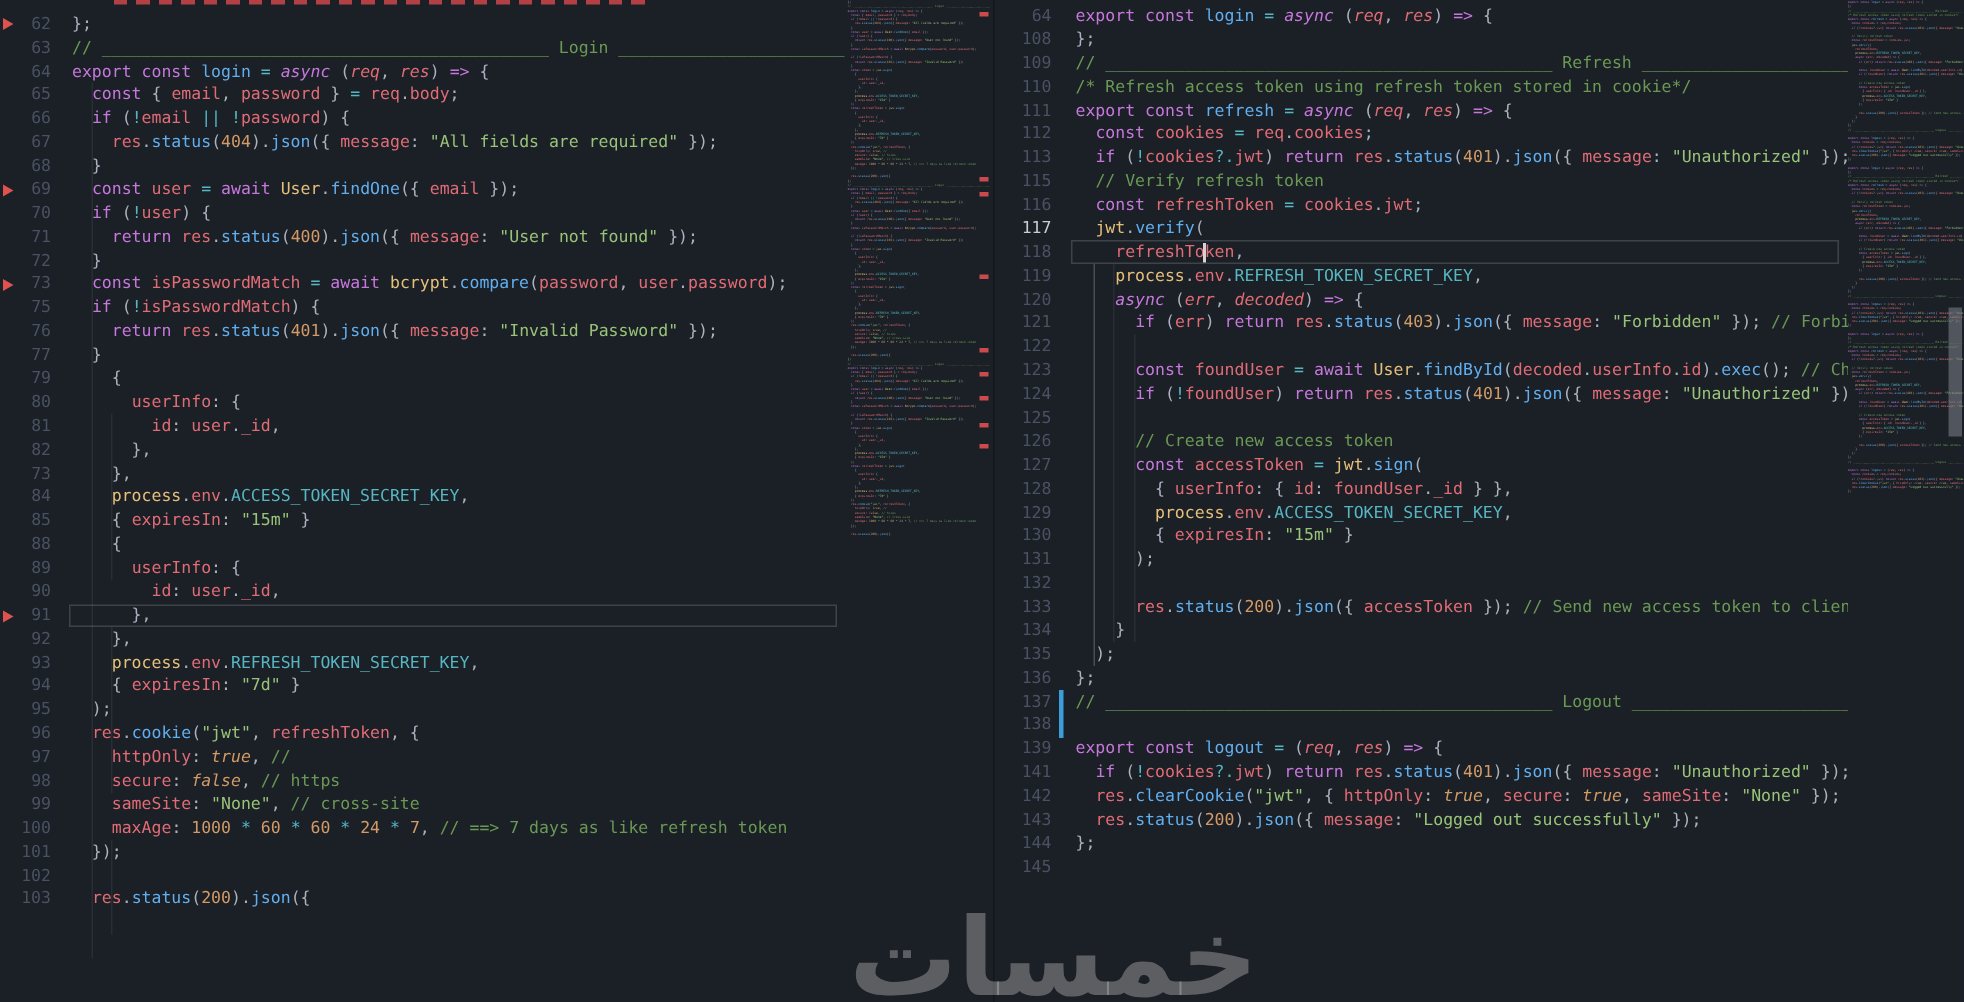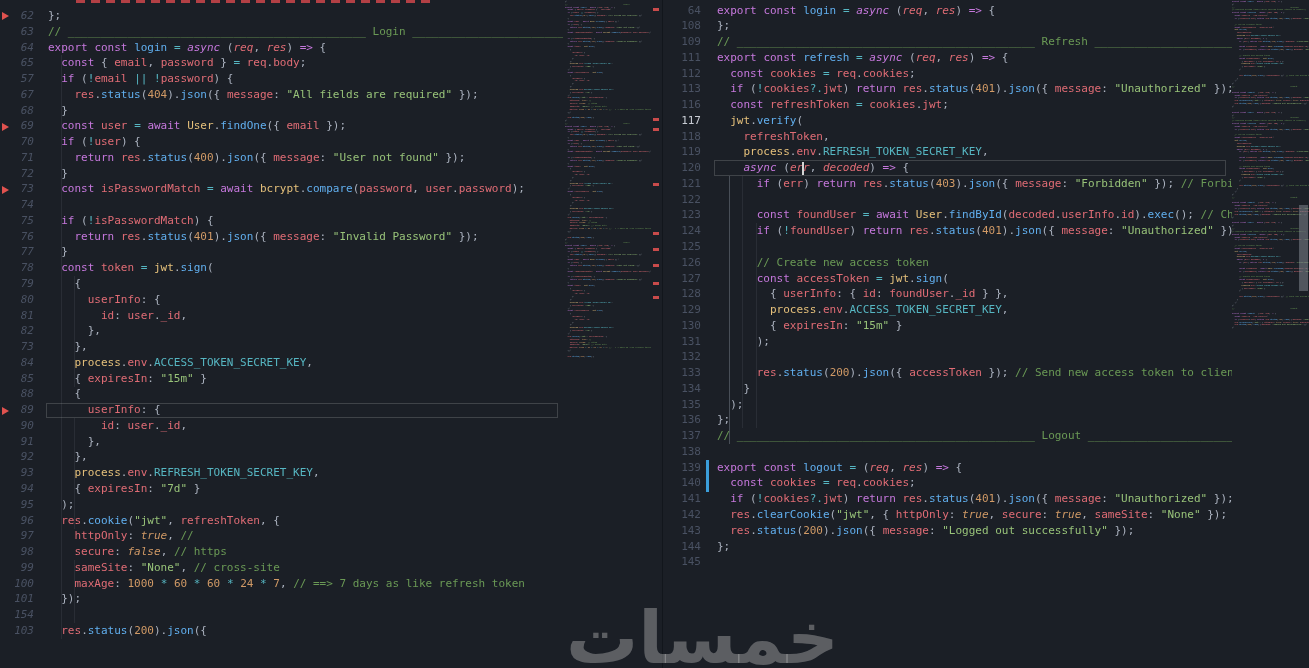--- a/index.html
+++ b/index.html
@@ -7,21 +7,21 @@
   body {
     width:1309px; height:668px; position:relative;
     background:#1b1f26;
     font-family:"DejaVu Sans Mono", monospace;
   }
   .pane { position:absolute; top:0; height:668px; overflow:hidden; }
   #left-pane  { left:0;    width:563px; padding-top:8px; }
   #right-pane { left:662px; width:570px; padding-top:2.5px; border-left:1px solid #12161c; }
   .row { height:15.78px; line-height:15.78px; white-space:pre; font-size:11px; color:#abb2bf; }
   .ln { display:inline-block; text-align:right; color:#495162; }
-  #left-pane  .ln { width:34px;font-style:italic; }
+  #left-pane  .ln { width:34px; }
   #right-pane .ln { width:38px; }
   .ln.active { color:#c8ccd4; }
   #left-pane  .code { margin-left:14px; }
   #right-pane .code { margin-left:16px; }
 
   .tk-k  { color:#c678dd; }
   .tk-ki { color:#c678dd; font-style:italic; }
   .tk-f  { color:#61afef; }
   .tk-v  { color:#e06c75; }
   .tk-pv { color:#e06c75; font-style:italic; }
@@ -58,33 +58,31 @@
   }
 </style>
 </head>
 <body>
 
 <div class="pane" id="left-pane">
     <div class="row"><span class="ln">62</span><span class="code"><span class="tk-p">};</span></span></div>
     <div class="row"><span class="ln">63</span><span class="code"><span class="tk-c">// _____________________________________________ Login ________________________________________</span></span></div>
     <div class="row"><span class="ln">64</span><span class="code"><span class="tk-k">export</span><span class="tk-p"> </span><span class="tk-k">const</span><span class="tk-p"> </span><span class="tk-f">login</span><span class="tk-p"> </span><span class="tk-cy">=</span><span class="tk-p"> </span><span class="tk-ki">async</span><span class="tk-p"> (</span><span class="tk-pv">req</span><span class="tk-p">, </span><span class="tk-pv">res</span><span class="tk-p">) </span><span class="tk-k">=&gt;</span><span class="tk-p"> {</span></span></div>
     <div class="row"><span class="ln">65</span><span class="code"><span class="tk-p">  </span><span class="tk-k">const</span><span class="tk-p"> { </span><span class="tk-v">email</span><span class="tk-p">, </span><span class="tk-v">password</span><span class="tk-p"> } </span><span class="tk-cy">=</span><span class="tk-p"> </span><span class="tk-v">req</span><span class="tk-p">.</span><span class="tk-v">body</span><span class="tk-p">;</span></span></div>
-    <div class="row"><span class="ln">57</span><span class="code"><span class="tk-p">  </span><span class="tk-k">if</span><span class="tk-p"> (</span><span class="tk-cy">!</span><span class="tk-v">email</span><span class="tk-p"> </span><span class="tk-cy">||</span><span class="tk-p"> </span><span class="tk-cy">!</span><span class="tk-v">password</span><span class="tk-p">) {</span></span></div>
+    <div class="row"><span class="ln">66</span><span class="code"><span class="tk-p">  </span><span class="tk-k">if</span><span class="tk-p"> (</span><span class="tk-cy">!</span><span class="tk-v">email</span><span class="tk-p"> </span><span class="tk-cy">||</span><span class="tk-p"> </span><span class="tk-cy">!</span><span class="tk-v">password</span><span class="tk-p">) {</span></span></div>
     <div class="row"><span class="ln">67</span><span class="code"><span class="tk-p">    </span><span class="tk-v">res</span><span class="tk-p">.</span><span class="tk-f">status</span><span class="tk-p">(</span><span class="tk-n">404</span><span class="tk-p">).</span><span class="tk-f">json</span><span class="tk-p">({ </span><span class="tk-v">message</span><span class="tk-p">: </span><span class="tk-s">"All fields are required"</span><span class="tk-p"> });</span></span></div>
     <div class="row"><span class="ln">68</span><span class="code"><span class="tk-p">  }</span></span></div>
     <div class="row"><span class="ln">69</span><span class="code"><span class="tk-p">  </span><span class="tk-k">const</span><span class="tk-p"> </span><span class="tk-v">user</span><span class="tk-p"> </span><span class="tk-cy">=</span><span class="tk-p"> </span><span class="tk-k">await</span><span class="tk-p"> </span><span class="tk-o">User</span><span class="tk-p">.</span><span class="tk-f">findOne</span><span class="tk-p">({ </span><span class="tk-v">email</span><span class="tk-p"> });</span></span></div>
     <div class="row"><span class="ln">70</span><span class="code"><span class="tk-p">  </span><span class="tk-k">if</span><span class="tk-p"> (</span><span class="tk-cy">!</span><span class="tk-v">user</span><span class="tk-p">) {</span></span></div>
     <div class="row"><span class="ln">71</span><span class="code"><span class="tk-p">    </span><span class="tk-k">return</span><span class="tk-p"> </span><span class="tk-v">res</span><span class="tk-p">.</span><span class="tk-f">status</span><span class="tk-p">(</span><span class="tk-n">400</span><span class="tk-p">).</span><span class="tk-f">json</span><span class="tk-p">({ </span><span class="tk-v">message</span><span class="tk-p">: </span><span class="tk-s">"User not found"</span><span class="tk-p"> });</span></span></div>
     <div class="row"><span class="ln">72</span><span class="code"><span class="tk-p">  }</span></span></div>
     <div class="row"><span class="ln">73</span><span class="code"><span class="tk-p">  </span><span class="tk-k">const</span><span class="tk-p"> </span><span class="tk-v">isPasswordMatch</span><span class="tk-p"> </span><span class="tk-cy">=</span><span class="tk-p"> </span><span class="tk-k">await</span><span class="tk-p"> </span><span class="tk-o">bcrypt</span><span class="tk-p">.</span><span class="tk-f">compare</span><span class="tk-p">(</span><span class="tk-v">password</span><span class="tk-p">, </span><span class="tk-v">user</span><span class="tk-p">.</span><span class="tk-v">password</span><span class="tk-p">);</span></span></div>
-    <div class="row"><span class="ln">74</span><span class="code"></span></div>
     <div class="row"><span class="ln">75</span><span class="code"><span class="tk-p">  </span><span class="tk-k">if</span><span class="tk-p"> (</span><span class="tk-cy">!</span><span class="tk-v">isPasswordMatch</span><span class="tk-p">) {</span></span></div>
     <div class="row"><span class="ln">76</span><span class="code"><span class="tk-p">    </span><span class="tk-k">return</span><span class="tk-p"> </span><span class="tk-v">res</span><span class="tk-p">.</span><span class="tk-f">status</span><span class="tk-p">(</span><span class="tk-n">401</span><span class="tk-p">).</span><span class="tk-f">json</span><span class="tk-p">({ </span><span class="tk-v">message</span><span class="tk-p">: </span><span class="tk-s">"Invalid Password"</span><span class="tk-p"> });</span></span></div>
     <div class="row"><span class="ln">77</span><span class="code"><span class="tk-p">  }</span></span></div>
-    <div class="row"><span class="ln">78</span><span class="code"><span class="tk-p">  </span><span class="tk-k">const</span><span class="tk-p"> </span><span class="tk-v">token</span><span class="tk-p"> </span><span class="tk-cy">=</span><span class="tk-p"> </span><span class="tk-o">jwt</span><span class="tk-p">.</span><span class="tk-f">sign</span><span class="tk-p">(</span></span></div>
     <div class="row"><span class="ln">79</span><span class="code"><span class="tk-p">    {</span></span></div>
     <div class="row"><span class="ln">80</span><span class="code"><span class="tk-p">      </span><span class="tk-v">userInfo</span><span class="tk-p">: {</span></span></div>
     <div class="row"><span class="ln">81</span><span class="code"><span class="tk-p">        </span><span class="tk-v">id</span><span class="tk-p">: </span><span class="tk-v">user</span><span class="tk-p">.</span><span class="tk-v">_id</span><span class="tk-p">,</span></span></div>
     <div class="row"><span class="ln">82</span><span class="code"><span class="tk-p">      },</span></span></div>
     <div class="row"><span class="ln">73</span><span class="code"><span class="tk-p">    },</span></span></div>
     <div class="row"><span class="ln">84</span><span class="code"><span class="tk-p">    </span><span class="tk-o">process</span><span class="tk-p">.</span><span class="tk-v">env</span><span class="tk-p">.</span><span class="tk-cy">ACCESS_TOKEN_SECRET_KEY</span><span class="tk-p">,</span></span></div>
     <div class="row"><span class="ln">85</span><span class="code"><span class="tk-p">    { </span><span class="tk-v">expiresIn</span><span class="tk-p">: </span><span class="tk-s">"15m"</span><span class="tk-p"> }</span></span></div>
     <div class="row"><span class="ln">88</span><span class="code"><span class="tk-p">    {</span></span></div>
     <div class="row"><span class="ln">89</span><span class="code"><span class="tk-p">      </span><span class="tk-v">userInfo</span><span class="tk-p">: {</span></span></div>
     <div class="row"><span class="ln">90</span><span class="code"><span class="tk-p">        </span><span class="tk-v">id</span><span class="tk-p">: </span><span class="tk-v">user</span><span class="tk-p">.</span><span class="tk-v">_id</span><span class="tk-p">,</span></span></div>
@@ -92,30 +90,32 @@
     <div class="row"><span class="ln">92</span><span class="code"><span class="tk-p">    },</span></span></div>
     <div class="row"><span class="ln">93</span><span class="code"><span class="tk-p">    </span><span class="tk-o">process</span><span class="tk-p">.</span><span class="tk-v">env</span><span class="tk-p">.</span><span class="tk-cy">REFRESH_TOKEN_SECRET_KEY</span><span class="tk-p">,</span></span></div>
     <div class="row"><span class="ln">94</span><span class="code"><span class="tk-p">    { </span><span class="tk-v">expiresIn</span><span class="tk-p">: </span><span class="tk-s">"7d"</span><span class="tk-p"> }</span></span></div>
     <div class="row"><span class="ln">95</span><span class="code"><span class="tk-p">  );</span></span></div>
     <div class="row"><span class="ln">96</span><span class="code"><span class="tk-p">  </span><span class="tk-v">res</span><span class="tk-p">.</span><span class="tk-f">cookie</span><span class="tk-p">(</span><span class="tk-s">"jwt"</span><span class="tk-p">, </span><span class="tk-v">refreshToken</span><span class="tk-p">, {</span></span></div>
     <div class="row"><span class="ln">97</span><span class="code"><span class="tk-p">    </span><span class="tk-v">httpOnly</span><span class="tk-p">: </span><span class="tk-b">true</span><span class="tk-p">, </span><span class="tk-c">//</span></span></div>
     <div class="row"><span class="ln">98</span><span class="code"><span class="tk-p">    </span><span class="tk-v">secure</span><span class="tk-p">: </span><span class="tk-b">false</span><span class="tk-p">, </span><span class="tk-c">// https</span></span></div>
     <div class="row"><span class="ln">99</span><span class="code"><span class="tk-p">    </span><span class="tk-v">sameSite</span><span class="tk-p">: </span><span class="tk-s">"None"</span><span class="tk-p">, </span><span class="tk-c">// cross-site</span></span></div>
     <div class="row"><span class="ln">100</span><span class="code"><span class="tk-p">    </span><span class="tk-v">maxAge</span><span class="tk-p">: </span><span class="tk-n">1000</span><span class="tk-p"> </span><span class="tk-cy">*</span><span class="tk-p"> </span><span class="tk-n">60</span><span class="tk-p"> </span><span class="tk-cy">*</span><span class="tk-p"> </span><span class="tk-n">60</span><span class="tk-p"> </span><span class="tk-cy">*</span><span class="tk-p"> </span><span class="tk-n">24</span><span class="tk-p"> </span><span class="tk-cy">*</span><span class="tk-p"> </span><span class="tk-n">7</span><span class="tk-p">, </span><span class="tk-c">// ==&gt; 7 days as like refresh token</span></span></div>
     <div class="row"><span class="ln">101</span><span class="code"><span class="tk-p">  });</span></span></div>
-    <div class="row"><span class="ln">154</span><span class="code"></span></div>
+    <div class="row"><span class="ln">102</span><span class="code"></span></div>
     <div class="row"><span class="ln">103</span><span class="code"><span class="tk-p">  </span><span class="tk-v">res</span><span class="tk-p">.</span><span class="tk-f">status</span><span class="tk-p">(</span><span class="tk-n">200</span><span class="tk-p">).</span><span class="tk-f">json</span><span class="tk-p">({</span></span></div>
   </div>
 <div class="pane" id="right-pane">
     <div class="row"><span class="ln">64</span><span class="code"><span class="tk-k">export</span><span class="tk-p"> </span><span class="tk-k">const</span><span class="tk-p"> </span><span class="tk-f">login</span><span class="tk-p"> </span><span class="tk-cy">=</span><span class="tk-p"> </span><span class="tk-ki">async</span><span class="tk-p"> (</span><span class="tk-pv">req</span><span class="tk-p">, </span><span class="tk-pv">res</span><span class="tk-p">) </span><span class="tk-k">=&gt;</span><span class="tk-p"> {</span></span></div>
     <div class="row"><span class="ln">108</span><span class="code"><span class="tk-p">};</span></span></div>
     <div class="row"><span class="ln">109</span><span class="code"><span class="tk-c">// _____________________________________________ Refresh ________________________________________</span></span></div>
+    <div class="row"><span class="ln">110</span><span class="code"><span class="tk-c">/* Refresh access token using refresh token stored in cookie*/</span></span></div>
     <div class="row"><span class="ln">111</span><span class="code"><span class="tk-k">export</span><span class="tk-p"> </span><span class="tk-k">const</span><span class="tk-p"> </span><span class="tk-f">refresh</span><span class="tk-p"> </span><span class="tk-cy">=</span><span class="tk-p"> </span><span class="tk-ki">async</span><span class="tk-p"> (</span><span class="tk-pv">req</span><span class="tk-p">, </span><span class="tk-pv">res</span><span class="tk-p">) </span><span class="tk-k">=&gt;</span><span class="tk-p"> {</span></span></div>
     <div class="row"><span class="ln">112</span><span class="code"><span class="tk-p">  </span><span class="tk-k">const</span><span class="tk-p"> </span><span class="tk-v">cookies</span><span class="tk-p"> </span><span class="tk-cy">=</span><span class="tk-p"> </span><span class="tk-v">req</span><span class="tk-p">.</span><span class="tk-v">cookies</span><span class="tk-p">;</span></span></div>
     <div class="row"><span class="ln">113</span><span class="code"><span class="tk-p">  </span><span class="tk-k">if</span><span class="tk-p"> (</span><span class="tk-cy">!</span><span class="tk-v">cookies</span><span class="tk-cy">?.</span><span class="tk-v">jwt</span><span class="tk-p">) </span><span class="tk-k">return</span><span class="tk-p"> </span><span class="tk-v">res</span><span class="tk-p">.</span><span class="tk-f">status</span><span class="tk-p">(</span><span class="tk-n">401</span><span class="tk-p">).</span><span class="tk-f">json</span><span class="tk-p">({ </span><span class="tk-v">message</span><span class="tk-p">: </span><span class="tk-s">"Unauthorized"</span><span class="tk-p"> });</span></span></div>
+    <div class="row"><span class="ln">115</span><span class="code"><span class="tk-p">  </span><span class="tk-c">// Verify refresh token</span></span></div>
     <div class="row"><span class="ln">116</span><span class="code"><span class="tk-p">  </span><span class="tk-k">const</span><span class="tk-p"> </span><span class="tk-v">refreshToken</span><span class="tk-p"> </span><span class="tk-cy">=</span><span class="tk-p"> </span><span class="tk-v">cookies</span><span class="tk-p">.</span><span class="tk-v">jwt</span><span class="tk-p">;</span></span></div>
     <div class="row"><span class="ln active">117</span><span class="code"><span class="tk-p">  </span><span class="tk-o">jwt</span><span class="tk-p">.</span><span class="tk-f">verify</span><span class="tk-p">(</span></span></div>
     <div class="row"><span class="ln">118</span><span class="code"><span class="tk-p">    </span><span class="tk-v">refreshToken</span><span class="tk-p">,</span></span></div>
     <div class="row"><span class="ln">119</span><span class="code"><span class="tk-p">    </span><span class="tk-o">process</span><span class="tk-p">.</span><span class="tk-v">env</span><span class="tk-p">.</span><span class="tk-cy">REFRESH_TOKEN_SECRET_KEY</span><span class="tk-p">,</span></span></div>
     <div class="row"><span class="ln">120</span><span class="code"><span class="tk-p">    </span><span class="tk-ki">async</span><span class="tk-p"> (</span><span class="tk-pv">err</span><span class="tk-p">, </span><span class="tk-pv">decoded</span><span class="tk-p">) </span><span class="tk-k">=&gt;</span><span class="tk-p"> {</span></span></div>
     <div class="row"><span class="ln">121</span><span class="code"><span class="tk-p">      </span><span class="tk-k">if</span><span class="tk-p"> (</span><span class="tk-v">err</span><span class="tk-p">) </span><span class="tk-k">return</span><span class="tk-p"> </span><span class="tk-v">res</span><span class="tk-p">.</span><span class="tk-f">status</span><span class="tk-p">(</span><span class="tk-n">403</span><span class="tk-p">).</span><span class="tk-f">json</span><span class="tk-p">({ </span><span class="tk-v">message</span><span class="tk-p">: </span><span class="tk-s">"Forbidden"</span><span class="tk-p"> }); </span><span class="tk-c">// Forbid</span></span></div>
     <div class="row"><span class="ln">122</span><span class="code"></span></div>
     <div class="row"><span class="ln">123</span><span class="code"><span class="tk-p">      </span><span class="tk-k">const</span><span class="tk-p"> </span><span class="tk-v">foundUser</span><span class="tk-p"> </span><span class="tk-cy">=</span><span class="tk-p"> </span><span class="tk-k">await</span><span class="tk-p"> </span><span class="tk-o">User</span><span class="tk-p">.</span><span class="tk-f">findById</span><span class="tk-p">(</span><span class="tk-v">decoded</span><span class="tk-p">.</span><span class="tk-v">userInfo</span><span class="tk-p">.</span><span class="tk-v">id</span><span class="tk-p">).</span><span class="tk-f">exec</span><span class="tk-p">(); </span><span class="tk-c">// Che</span></span></div>
     <div class="row"><span class="ln">124</span><span class="code"><span class="tk-p">      </span><span class="tk-k">if</span><span class="tk-p"> (</span><span class="tk-cy">!</span><span class="tk-v">foundUser</span><span class="tk-p">) </span><span class="tk-k">return</span><span class="tk-p"> </span><span class="tk-v">res</span><span class="tk-p">.</span><span class="tk-f">status</span><span class="tk-p">(</span><span class="tk-n">401</span><span class="tk-p">).</span><span class="tk-f">json</span><span class="tk-p">({ </span><span class="tk-v">message</span><span class="tk-p">: </span><span class="tk-s">"Unauthorized"</span><span class="tk-p"> });</span></span></div>
     <div class="row"><span class="ln">125</span><span class="code"></span></div>
@@ -126,21 +126,20 @@
     <div class="row"><span class="ln">130</span><span class="code"><span class="tk-p">        { </span><span class="tk-v">expiresIn</span><span class="tk-p">: </span><span class="tk-s">"15m"</span><span class="tk-p"> }</span></span></div>
     <div class="row"><span class="ln">131</span><span class="code"><span class="tk-p">      );</span></span></div>
     <div class="row"><span class="ln">132</span><span class="code"></span></div>
     <div class="row"><span class="ln">133</span><span class="code"><span class="tk-p">      </span><span class="tk-v">res</span><span class="tk-p">.</span><span class="tk-f">status</span><span class="tk-p">(</span><span class="tk-n">200</span><span class="tk-p">).</span><span class="tk-f">json</span><span class="tk-p">({ </span><span class="tk-v">accessToken</span><span class="tk-p"> }); </span><span class="tk-c">// Send new access token to client</span></span></div>
     <div class="row"><span class="ln">134</span><span class="code"><span class="tk-p">    }</span></span></div>
     <div class="row"><span class="ln">135</span><span class="code"><span class="tk-p">  );</span></span></div>
     <div class="row"><span class="ln">136</span><span class="code"><span class="tk-p">};</span></span></div>
     <div class="row"><span class="ln">137</span><span class="code"><span class="tk-c">// _____________________________________________ Logout ________________________________________</span></span></div>
     <div class="row"><span class="ln">138</span><span class="code"></span></div>
     <div class="row"><span class="ln">139</span><span class="code"><span class="tk-k">export</span><span class="tk-p"> </span><span class="tk-k">const</span><span class="tk-p"> </span><span class="tk-f">logout</span><span class="tk-p"> </span><span class="tk-cy">=</span><span class="tk-p"> (</span><span class="tk-pv">req</span><span class="tk-p">, </span><span class="tk-pv">res</span><span class="tk-p">) </span><span class="tk-k">=&gt;</span><span class="tk-p"> {</span></span></div>
-    <div class="row"><span class="ln">140</span><span class="code"><span class="tk-p">  </span><span class="tk-k">const</span><span class="tk-p"> </span><span class="tk-v">cookies</span><span class="tk-p"> </span><span class="tk-cy">=</span><span class="tk-p"> </span><span class="tk-v">req</span><span class="tk-p">.</span><span class="tk-v">cookies</span><span class="tk-p">;</span></span></div>
     <div class="row"><span class="ln">141</span><span class="code"><span class="tk-p">  </span><span class="tk-k">if</span><span class="tk-p"> (</span><span class="tk-cy">!</span><span class="tk-v">cookies</span><span class="tk-cy">?.</span><span class="tk-v">jwt</span><span class="tk-p">) </span><span class="tk-k">return</span><span class="tk-p"> </span><span class="tk-v">res</span><span class="tk-p">.</span><span class="tk-f">status</span><span class="tk-p">(</span><span class="tk-n">401</span><span class="tk-p">).</span><span class="tk-f">json</span><span class="tk-p">({ </span><span class="tk-v">message</span><span class="tk-p">: </span><span class="tk-s">"Unauthorized"</span><span class="tk-p"> });</span></span></div>
     <div class="row"><span class="ln">142</span><span class="code"><span class="tk-p">  </span><span class="tk-v">res</span><span class="tk-p">.</span><span class="tk-f">clearCookie</span><span class="tk-p">(</span><span class="tk-s">"jwt"</span><span class="tk-p">, { </span><span class="tk-v">httpOnly</span><span class="tk-p">: </span><span class="tk-b">true</span><span class="tk-p">, </span><span class="tk-v">secure</span><span class="tk-p">: </span><span class="tk-b">true</span><span class="tk-p">, </span><span class="tk-v">sameSite</span><span class="tk-p">: </span><span class="tk-s">"None"</span><span class="tk-p"> });</span></span></div>
     <div class="row"><span class="ln">143</span><span class="code"><span class="tk-p">  </span><span class="tk-v">res</span><span class="tk-p">.</span><span class="tk-f">status</span><span class="tk-p">(</span><span class="tk-n">200</span><span class="tk-p">).</span><span class="tk-f">json</span><span class="tk-p">({ </span><span class="tk-v">message</span><span class="tk-p">: </span><span class="tk-s">"Logged out successfully"</span><span class="tk-p"> });</span></span></div>
     <div class="row"><span class="ln">144</span><span class="code"><span class="tk-p">};</span></span></div>
     <div class="row"><span class="ln">145</span><span class="code"></span></div>
   </div>
 
 <div class="minimap" id="left-minimap">
   <div class="ovm" style="top:8px"></div>
   <div class="ovm" style="top:118px"></div>

